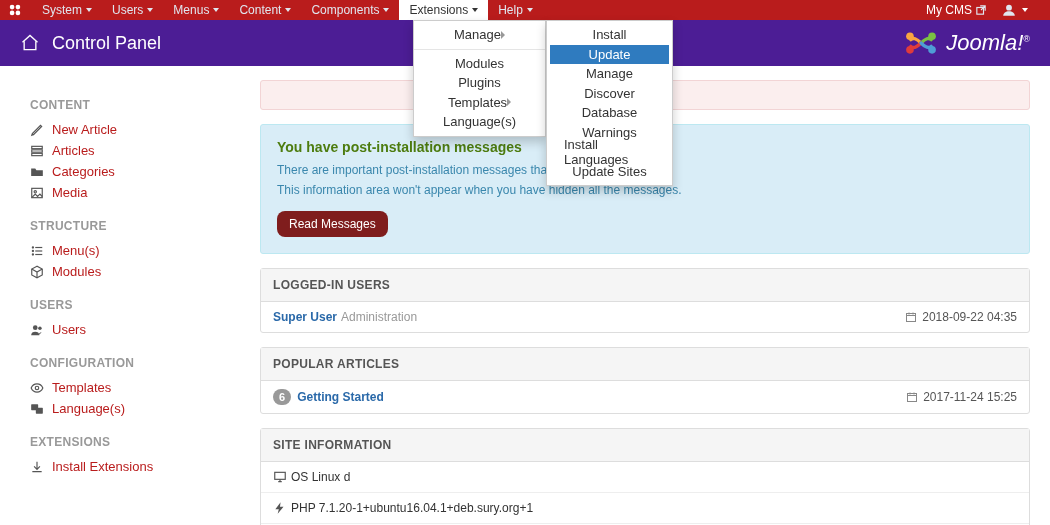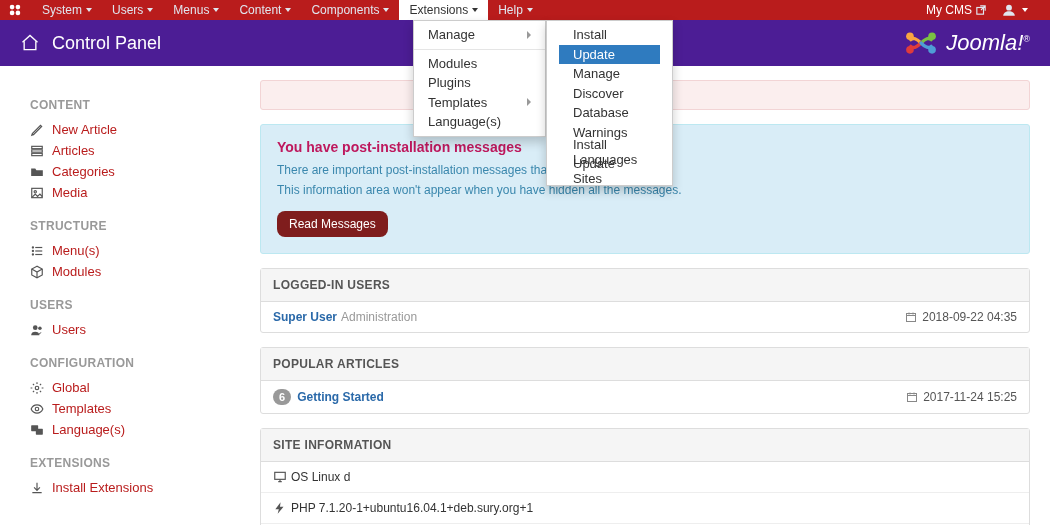--- a/index.html
+++ b/index.html
@@ -10,22 +10,22 @@
 .topnav .navitem { padding: 0 10px; height: 20px; display: flex; align-items: center; cursor: pointer; color: #e0e6ef; }
 .topnav .navitem.active { background: #fff; color: #333; }
 .topnav .caret { display: inline-block; margin-left: 4px; width: 0; height: 0; border-left: 3px solid transparent; border-right: 3px solid transparent; border-top: 4px solid currentColor; }
 .topnav .right { margin-left: auto; display: flex; align-items: center; padding-right: 10px; }
 .topnav .right .siteitem { display: flex; align-items: center; margin-right: 12px; }
 .topnav .right .usericon { margin-left: 4px; }
 .ext-link-icon { width: 10px; height: 10px; margin-left: 4px; }
 
 .dropdown { position: absolute; background: #fff; border: 1px solid #ccc; box-shadow: 0 5px 10px rgba(0,0,0,.2); font-size: 13px; z-index: 200; }
 .dd1 { left: 413px; top: 20px; width: 133px; padding: 4px 0; }
-.dd2 { left: 546px; top: 20px; width: 127px; padding: 4px 12px; }
-.ddrow { padding: 4px 14px; color: #333; cursor: pointer; display: flex; align-items: center; justify-content: space-between; height: 19.5px; }
+.dd2 { left: 546px; top: 20px; width: 127px; padding: 4px 3px; }
+.ddrow { padding: 4px 14px; color: #333; cursor: pointer; display: flex; align-items: center; justify-content: center; height: 19.5px; }
 .ddrow .subcaret { border-top: 4px solid transparent; border-bottom: 4px solid transparent; border-left: 4px solid #999; width: 0; height: 0; }
 .ddrow.sel { background: #2f7bbf; color: #fff; }
 .ddsep { height: 1px; background: #e5e5e5; margin: 4px 0; }
 
 .header { background: #4c1d95; height: 46px; display: flex; align-items: center; padding: 0 20px; color: #fff; }
 .header .title { font-size: 18px; font-weight: 300; display: flex; align-items: center; }
 .header .title .homeicon { margin-right: 12px; }
 .header .logo { margin-left: auto; display: flex; align-items: center; font-size: 22px; font-weight: 300; color: #fff; text-align: center; }
 .logo .mk { font-style: italic; }
 .logo .mk .tm { font-size: 9px; vertical-align: super; }
@@ -34,21 +34,21 @@
 .sidebar { width: 260px; padding: 18px 20px 20px 30px; }
 .sidebar h4 { font-size: 12px; font-weight: bold; color: #999; letter-spacing: 0.3px; margin: 16px 0 7px; }
 .sidebar h4:first-child { margin-top: 14px; }
 .sidebar .item { display: flex; align-items: center; padding: 3px 0; color: #b91c1c; cursor: pointer; font-size: 13px; }
 .sidebar .item .ic { width: 20px; display: inline-flex; color: #555; margin-right: 2px; }
 
 .content { flex: 1; padding-right: 20px; }
 .alert-placeholder { background: #fbeeee; border: 1px solid #f2d4d5; height: 30px; border-radius: 3px; margin: 14px 0 14px 0; }
 
 .infobox { background: #d9edf7; border: 1px solid #bce8f1; border-radius: 3px; padding: 14px 16px 16px; margin-bottom: 14px; }
-.infobox h3 { color: #be185d; font-size: 14px; font-weight: bold; margin-bottom: 6px; }
+.infobox h3 { color: #4d7c0f; font-size: 14px; font-weight: bold; margin-bottom: 6px; }
 .infobox p { color: #3a87ad; font-size: 12px; line-height: 1.65; }
 .infobox .btn { display: inline-block; background: #7f1d1d; color: #fff; padding: 6px 12px; border-radius: 8px; font-size: 12px; margin-top: 10px; cursor: pointer; }
 
 .panel { border: 1px solid #ddd; border-radius: 3px; margin-bottom: 14px; background: #fff; }
 .panel-head { background: #f5f5f5; border-bottom: 1px solid #ddd; padding: 9px 12px; font-size: 12px; font-weight: bold; color: #555; letter-spacing: 0.3px; }
 .panel-row { display: flex; align-items: center; padding: 8px 12px; font-size: 12px; border-bottom: 1px solid #eee; }
 .panel-row:last-child { border-bottom: none; }
 .panel-row .link { color: #2a69a9; font-weight: bold; cursor: pointer; }
 .panel-row .muted { color: #999; margin-left: 4px; }
 .panel-row .date { margin-left: auto; color: #555; display: flex; align-items: center; }
@@ -268,29 +268,20 @@
             <path d="M2 21c0-4 3-6 7-6s7 2 7 6M15 21c0-3 2-5 5-5"></path>
           </svg>
         </span>
         <span>Users</span>
       </div>
 
     <h4>CONFIGURATION</h4>
     <div class="item">
         <span class="ic">
           <svg width="14" height="14" viewBox="0 0 24 24" fill="none" stroke="currentColor" stroke-width="2">
-            <circle cx="12" cy="12" r="3"></circle>
-            <path d="M12 2v3M12 19v3M4 12H1M23 12h-3M5 5l2 2M17 17l2 2M19 5l-2 2M7 17l-2 2"></path>
-          </svg>
-        </span>
-        <span>Global</span>
-      </div>
-    <div class="item">
-        <span class="ic">
-          <svg width="14" height="14" viewBox="0 0 24 24" fill="none" stroke="currentColor" stroke-width="2">
             <path d="M2 12s3-7 10-7 10 7 10 7-3 7-10 7S2 12 2 12z"></path>
             <circle cx="12" cy="12" r="3"></circle>
           </svg>
         </span>
         <span>Templates</span>
       </div>
     <div class="item">
         <span class="ic">
           <svg width="14" height="14" viewBox="0 0 24 24" fill="currentColor">
             <rect x="2" y="4" width="12" height="10" rx="1"></rect>

